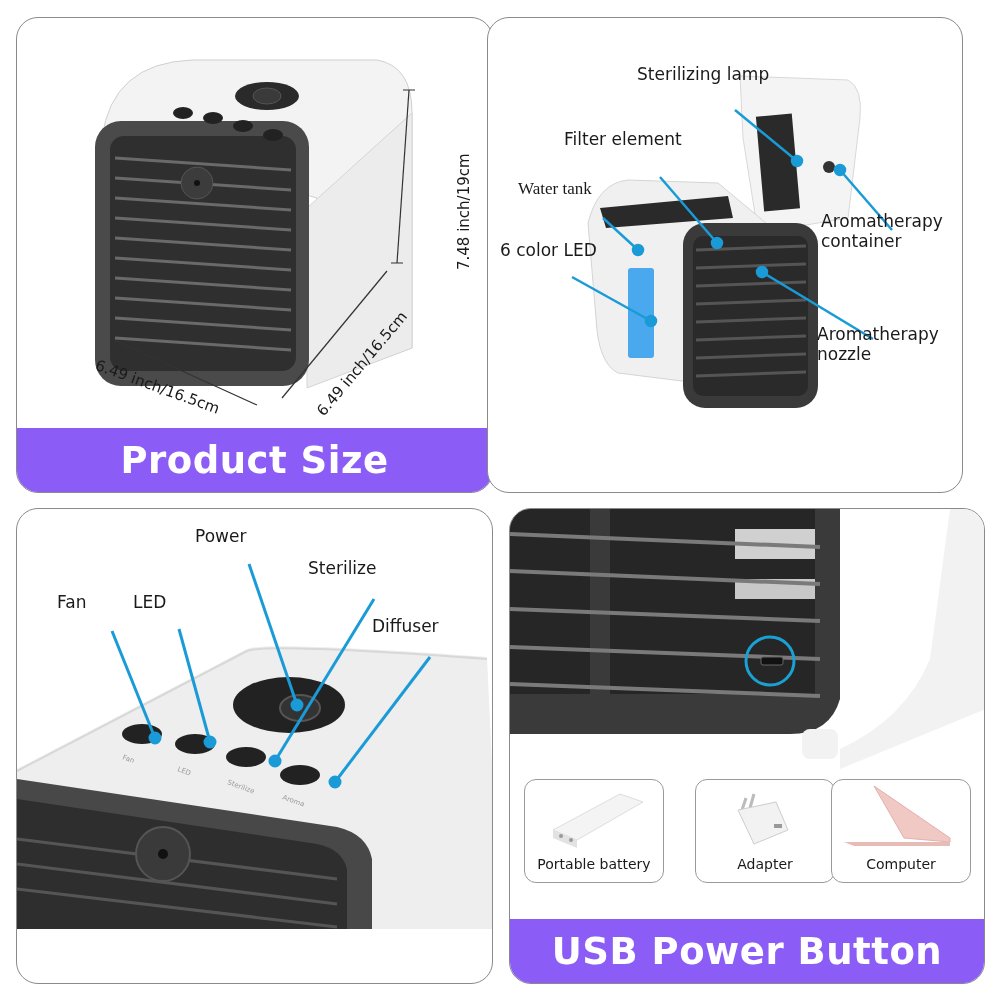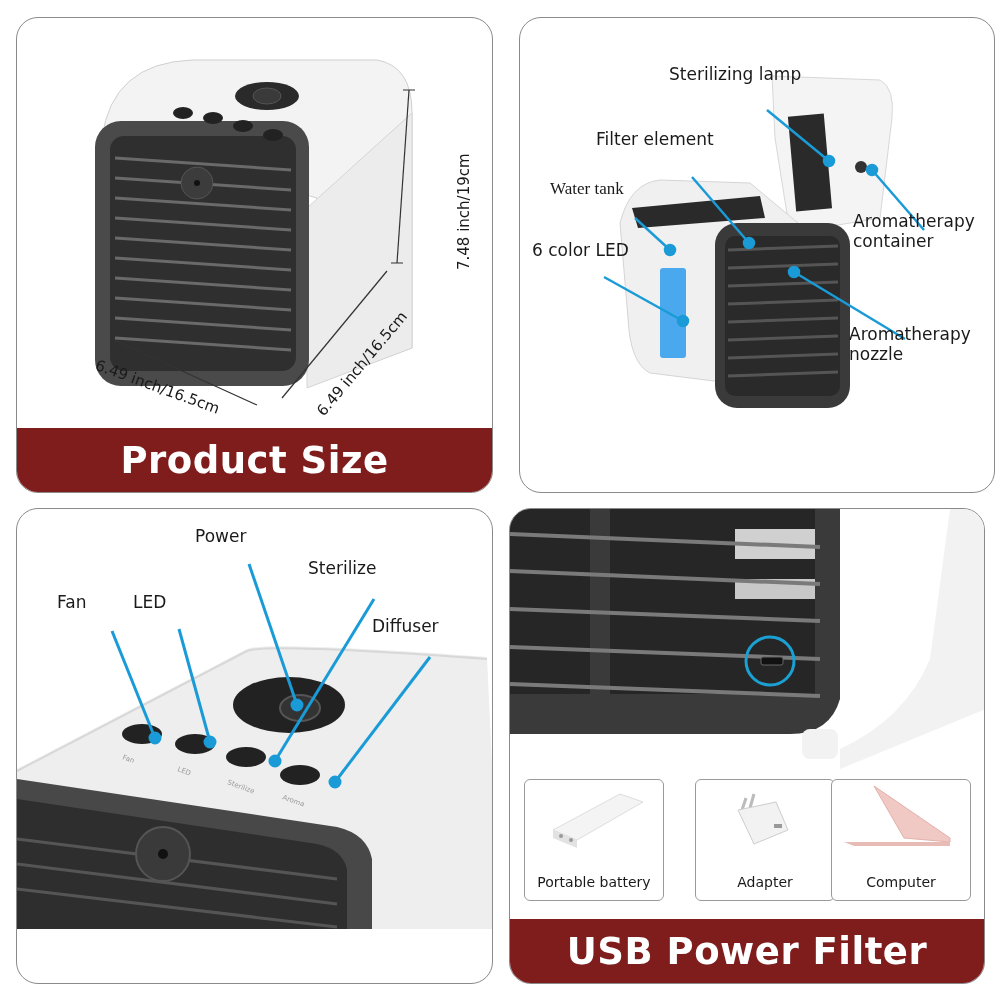--- a/index.html
+++ b/index.html
@@ -7,28 +7,28 @@
   body { font-family: "DejaVu Sans", sans-serif; position: relative; }
 
   .panel {
     position: absolute;
     border: 1.5px solid #8a8a8a;
     border-radius: 22px;
     background: #ffffff;
     overflow: hidden;
   }
   .p1 { left: 16px;  top: 17px;  width: 477px; height: 476px; }
-  .p2 { left: 519px; top: 17px;  width: 476px; height: 476px; }
+  .p2 { left: 487px; top: 17px;  width: 476px; height: 476px; }
   .p3 { left: 16px;  top: 508px; width: 477px; height: 476px; }
   .p4 { left: 509px; top: 508px; width: 476px; height: 476px; }
 
   .caption {
     position: absolute; left: 0; right: 0; bottom: 0;
     height: 64px;
-    background: #7f1d1d;
+    background: #8b5cf6;
     color: #ffffff;
     font-size: 37px;
     font-weight: bold;
     display: flex; align-items: center; justify-content: center;
     letter-spacing: 0.5px;
   }
 
   .label {
     position: absolute;
     color: #1a1a1a;
@@ -44,23 +44,23 @@
     position: absolute;
     font-size: 15px;
     color: #1a1a1a;
     white-space: nowrap;
     transform-origin: left top;
   }
 
   .source-card {
     position: absolute;
     top: 270px;
-    width: 140px; height: 122px;
+    width: 140px; height: 104px;
     border: 1px solid #9a9a9a;
-    border-radius: 6px;
+    border-radius: 12px;
     background: #fff;
   }
   .source-card .src-label {
     position: absolute; left: 0; right: 0; bottom: 10px;
     text-align: center; font-size: 14px; color: #1a1a1a;
   }
 </style>
 </head>
 <body>
 
@@ -250,14 +250,14 @@
     <div class="src-label">Adapter</div>
   </div>
   <div class="source-card" style="left:321px;">
     <svg width="140" height="75">
       <path d="M42 6 L118 58 L118 62 L72 58 Z" fill="#f0c8c4" stroke="#e4b0aa"></path>
       <path d="M12 62 L118 62 L118 66 L22 66 Z" fill="#e8bcb6"></path>
     </svg>
     <div class="src-label">Computer</div>
   </div>
 
-  <div class="caption">USB Power Filter</div>
+  <div class="caption">USB Power Button</div>
 </div>
 
 </body></html>

